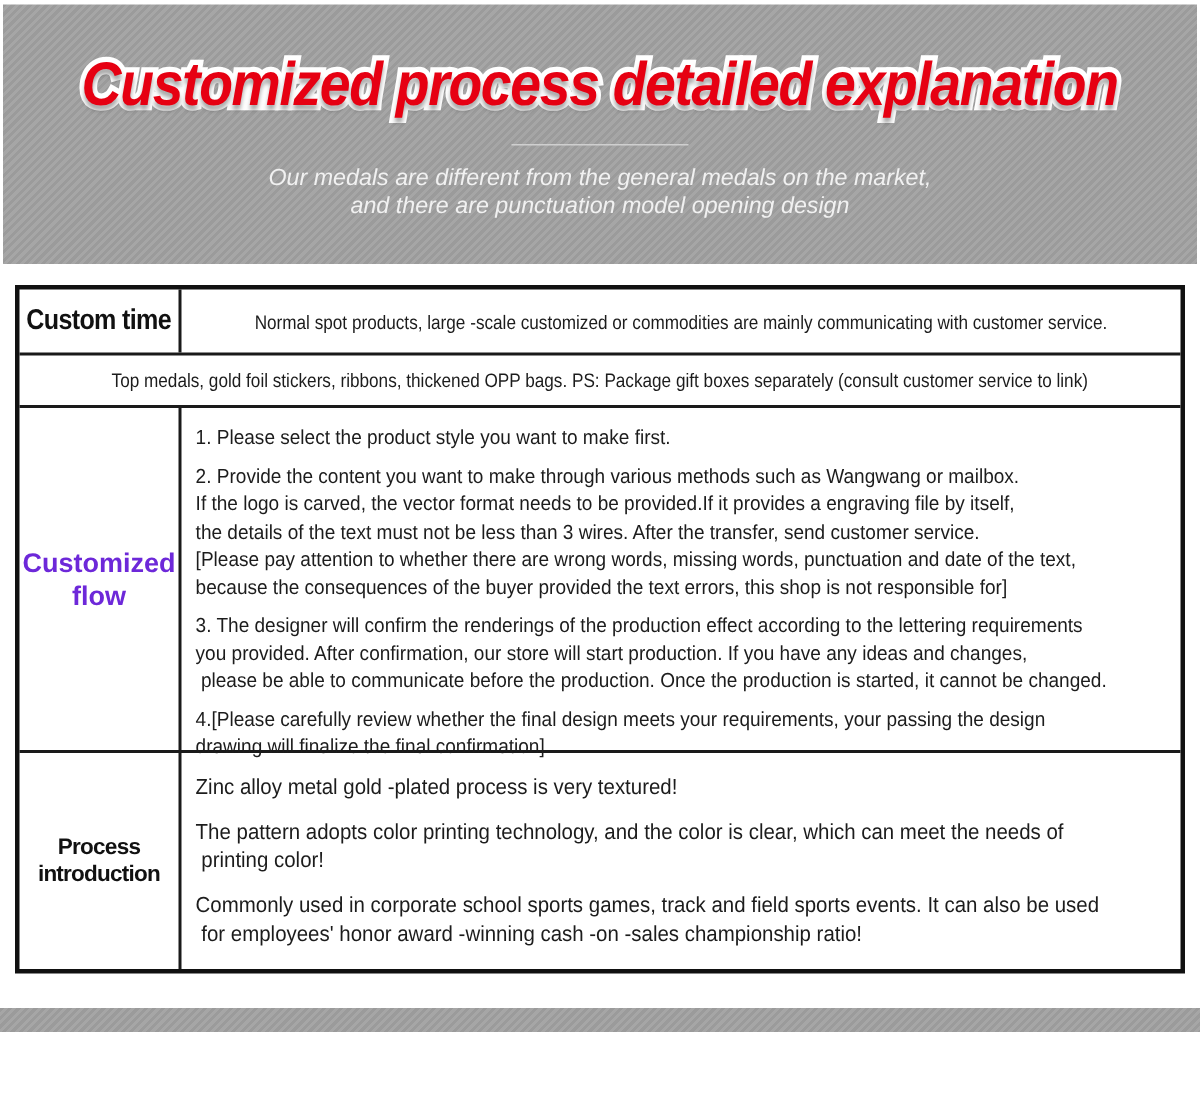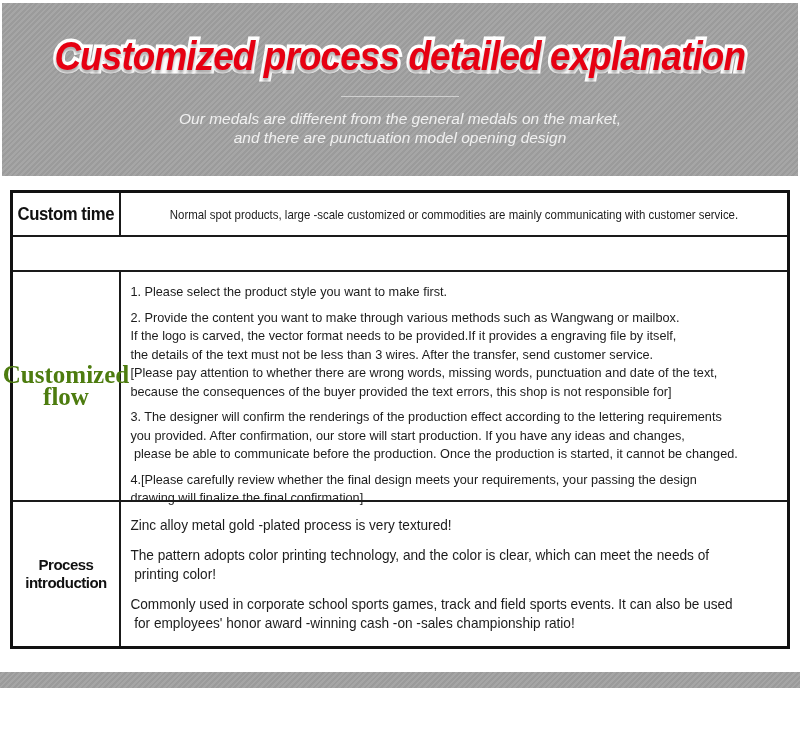--- a/index.html
+++ b/index.html
@@ -84,21 +84,21 @@
     color: #1c1c1c;
   }
 
   .row-custom-time   { height: 42px; }
   .row-include       { height: 35px; }
   .row-flow          { height: 230px; }
   .row-process       { height: 146px; }
 
   .label-lg { font-size: 19px; font-weight: bold; letter-spacing: -0.5px; }
   .label-md { font-size: 15px; font-weight: bold; letter-spacing: -0.5px; line-height: 18px; padding: 0 2px; }
-  .label-red { color: #4d7c0f; font-size: 25px; font-weight: bold; line-height: 22px; font-family: Liberation Serif, serif; }
+  .label-red { color: #6d28d9; font-size: 18px; font-weight: bold; line-height: 22px; }
 
   .center-line {
     display: flex;
     align-items: center;
     justify-content: center;
     text-align: center;
     border-radius: 10px;
   }
   .fit {
     display: inline-block;
@@ -155,20 +155,23 @@
   <div class="row row-custom-time">
     <div class="label-cell">
       <span class="label-lg fit">Custom time</span>
     </div>
     <div class="content-cell center-line">
       <span class="single fit">Normal spot products, large -scale customized or commodities are mainly communicating with customer service.</span>
     </div>
   </div>
 
   <div class="row row-include">
+    <div class="content-cell center-line">
+      <span class="single-sm fit">Top medals, gold foil stickers, ribbons, thickened OPP bags. PS: Package gift boxes separately (consult customer service to link)</span>
+    </div>
   </div>
 
   <div class="row row-flow">
     <div class="label-cell">
       <span class="label-red">Customized flow</span>
     </div>
     <div class="content-cell">
       <div class="para-block">
         <p>1. Please select the product style you want to make first.</p>
         <p>2. Provide the content you want to make through various methods such as Wangwang or mailbox.

